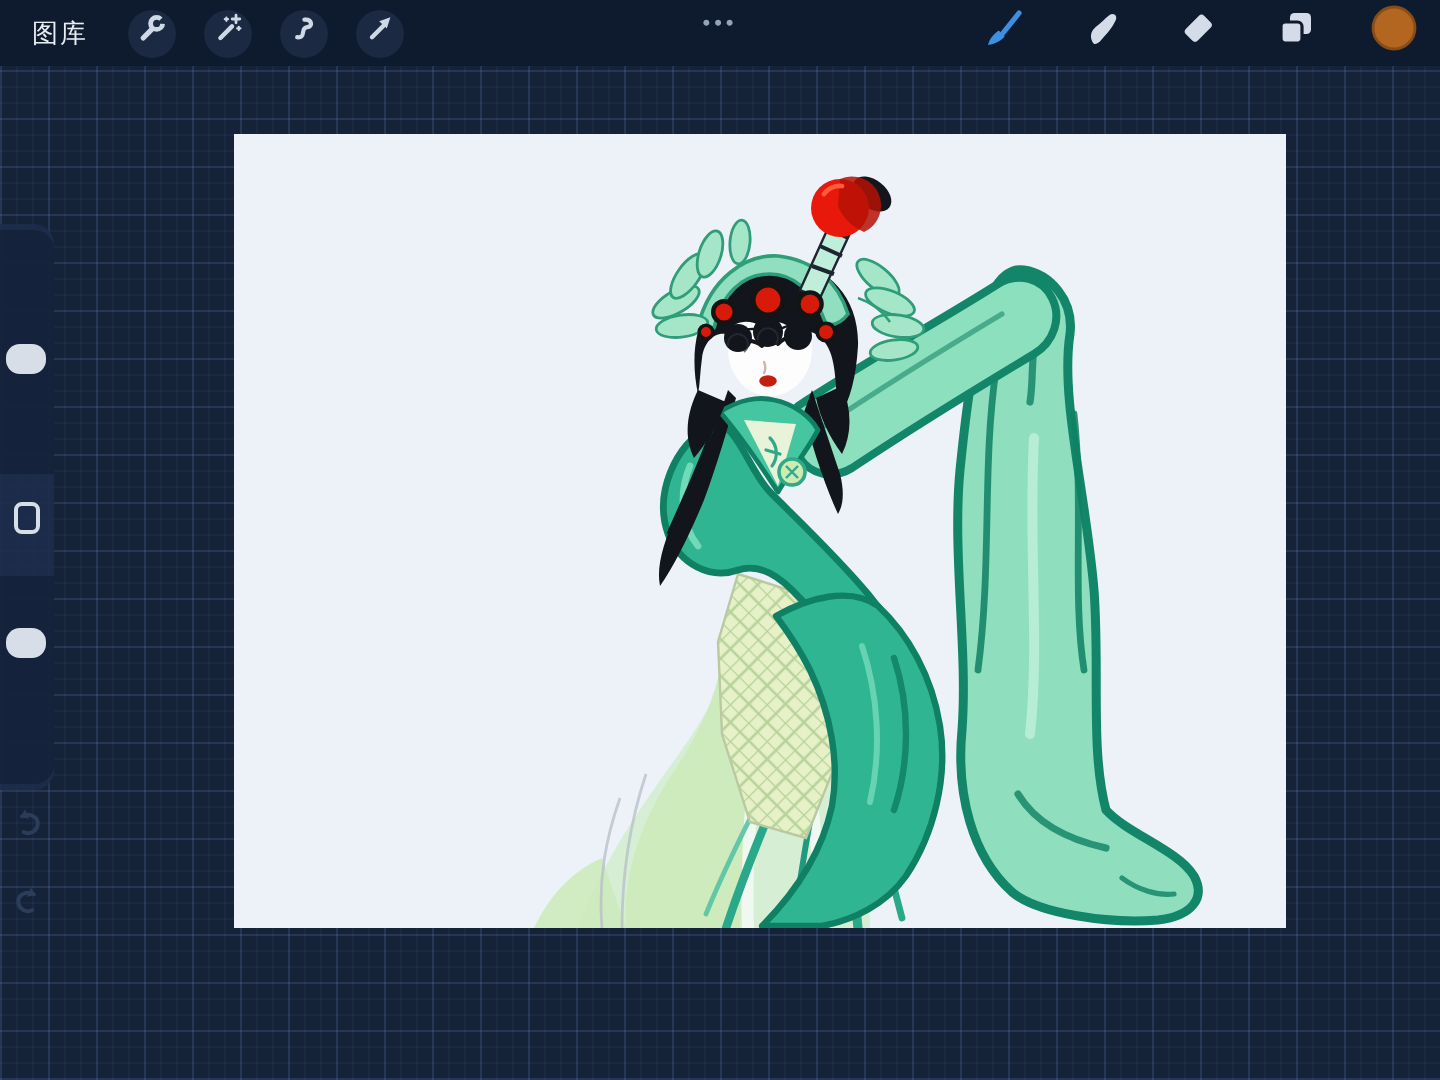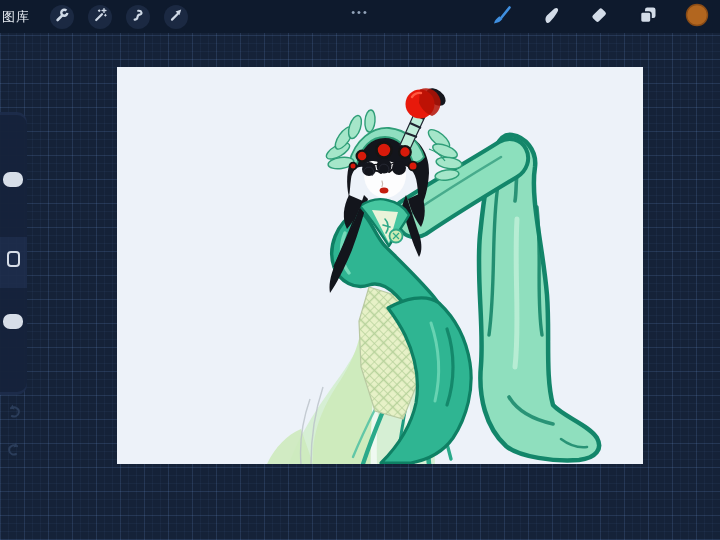--- a/index.html
+++ b/index.html
@@ -15,21 +15,21 @@
     position:relative;
   }
 
   
   .topbar{
     position:absolute; left:0; top:0; width:720px; height:33px;
     background:#0e1a2d;
     display:flex; align-items:center;
     z-index:30;
   }
-  .tb-left{ display:flex; align-items:center; gap:14px; padding-left:2px; }
+  .tb-left{ display:flex; align-items:center; gap:14px; padding-left:16px; }
   .gallery-label{ color:#e8edf4; font-size:13px; letter-spacing:1px; margin-right:6px; }
   .tool-circle{
     width:24px; height:24px; border-radius:50%;
     background:#1b2942; display:flex; align-items:center; justify-content:center;
     cursor:pointer;
   }
   .tb-center{ position:absolute; left:0; right:0; top:2px; text-align:center; pointer-events:none; }
   .ellipsis{ color:#93a4ba; font-size:11px; letter-spacing:2px; pointer-events:auto; display:inline-block; }
   .tb-right{ position:absolute; right:0; top:0; height:33px; display:flex; align-items:center; gap:27px; padding-right:12px; }
   .tb-right .glyph{ width:22px; height:22px; display:flex; align-items:center; justify-content:center; cursor:pointer; }

